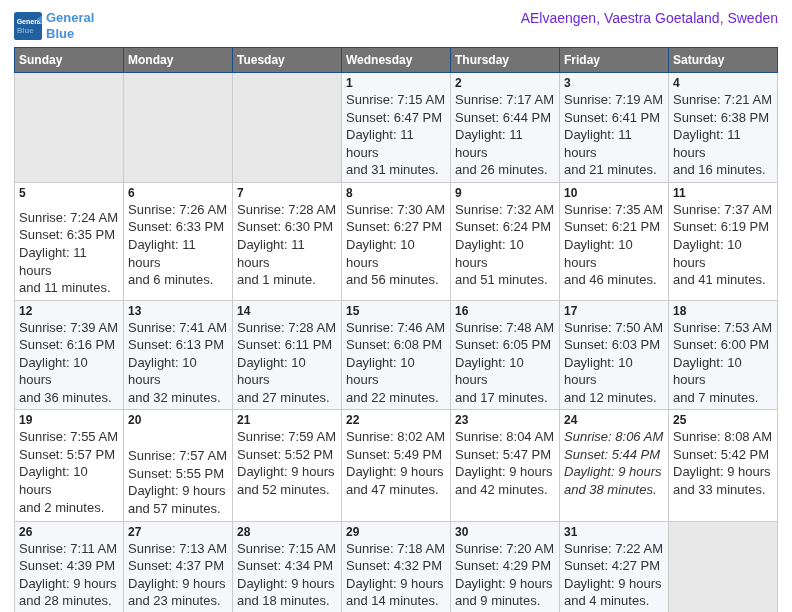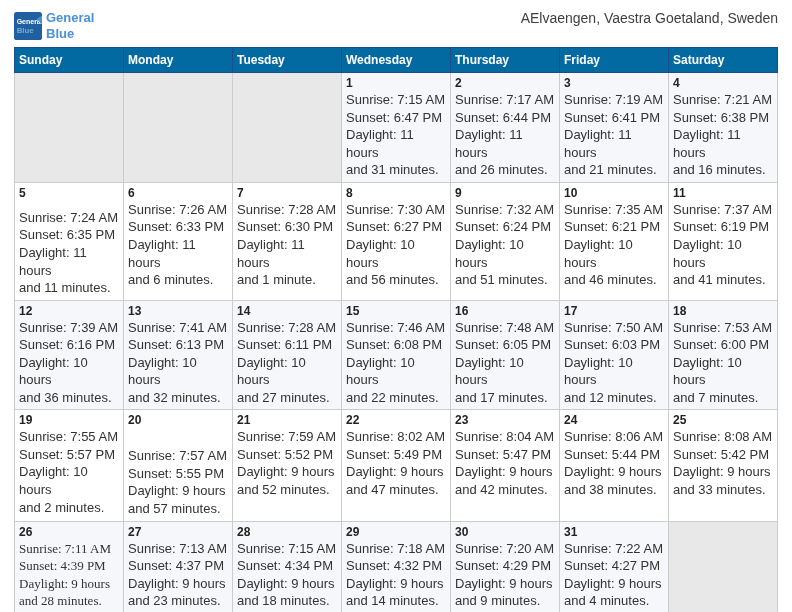--- a/index.html
+++ b/index.html
@@ -43,29 +43,29 @@
       text-align: right;
     }
     .month-title {
       font-size: 32px;
       font-weight: bold;
       color: #222;
       line-height: 1.1;
     }
     .subtitle {
       font-size: 14px;
-      color: #404040;
+      color: #6d28d9;
     }
     table {
       width: 100%;
       border-collapse: collapse;
       table-layout: fixed;
     }
     thead tr th {
-      background: #0369a1;
+      background: #737373;
       color: #fff;
       font-size: 12px;
       font-weight: bold;
       padding: 5px 4px;
       text-align: left;
       border: 1px solid #1a4e8a;
     }
     tbody tr td {
       border: 1px solid #ccc;
       vertical-align: top;
@@ -300,37 +300,37 @@
           </td>
           <td>
             <span class="day-num">23</span>
             <div class="day-info" style="white-space: pre-line;">Sunrise: 8:04 AM
 Sunset: 5:47 PM
 Daylight: 9 hours
 and 42 minutes.</div>
           </td>
           <td>
             <span class="day-num">24</span>
-            <div class="day-info" style="white-space: pre-line;">Sunrise: 8:06 AM
+            <div class="day-info" style="white-space: pre-line; font-style: italic;">Sunrise: 8:06 AM
 Sunset: 5:44 PM
 Daylight: 9 hours
 and 38 minutes.</div>
           </td>
           <td>
             <span class="day-num">25</span>
             <div class="day-info" style="white-space: pre-line;">Sunrise: 8:08 AM
 Sunset: 5:42 PM
 Daylight: 9 hours
 and 33 minutes.</div>
           </td>
         </tr>
         <tr>
           <td>
             <span class="day-num">26</span>
-            <div class="day-info" style="white-space: pre-line; font-family: Liberation Serif, serif;">Sunrise: 7:11 AM
+            <div class="day-info" style="white-space: pre-line;">Sunrise: 7:11 AM
 Sunset: 4:39 PM
 Daylight: 9 hours
 and 28 minutes.</div>
           </td>
           <td>
             <span class="day-num">27</span>
             <div class="day-info" style="white-space: pre-line;">Sunrise: 7:13 AM
 Sunset: 4:37 PM
 Daylight: 9 hours
 and 23 minutes.</div>

